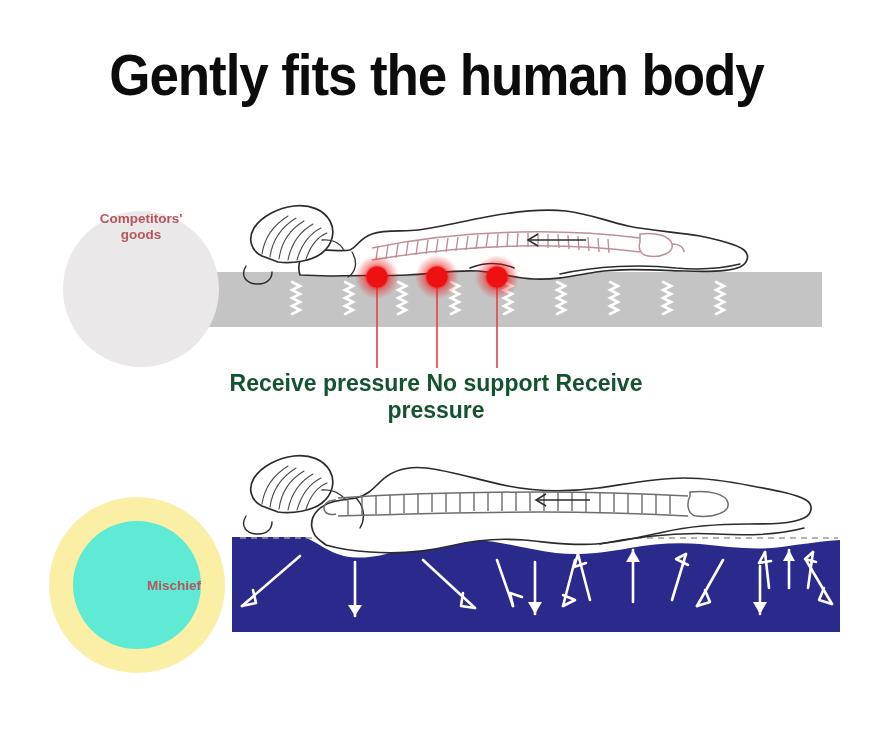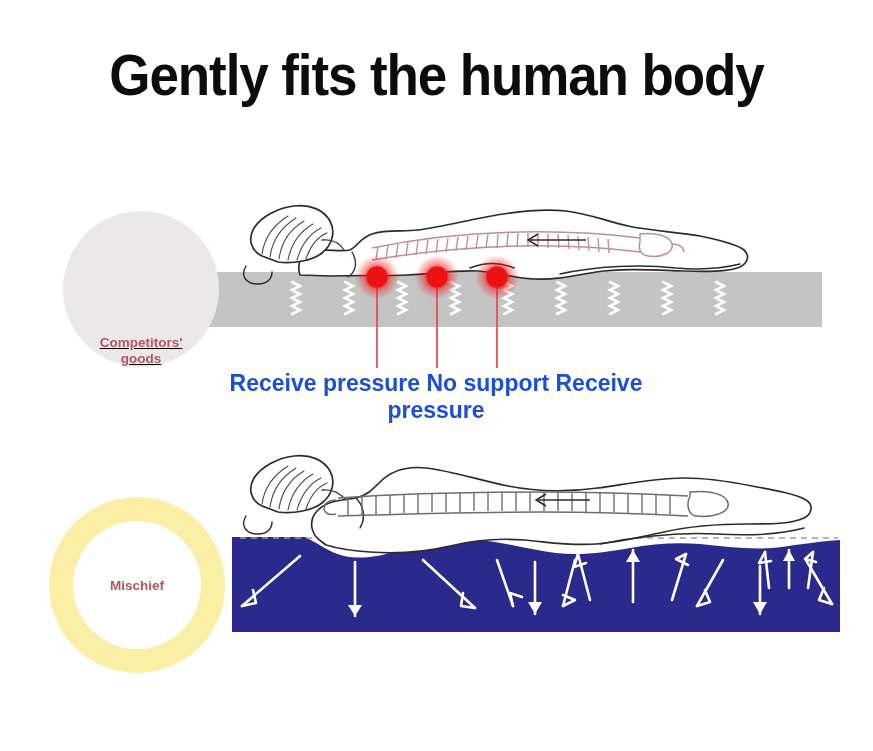--- a/index.html
+++ b/index.html
@@ -25,48 +25,47 @@
     transform:scaleX(0.93);
     transform-origin:center center;
     white-space:nowrap;
   }
 
   
   .badge-grey{
     position:absolute;left:63px;top:211px;
     width:156px;height:156px;border-radius:50%;
     background:#eae8e8;
-    display:flex;align-items:flex-end;justify-content:center;
+    display:flex;align-items:flex-start;justify-content:center;
     z-index:6;
-    text-decoration:underline;
   }
   .badge-grey .btext{
     color:#b5565c;font-weight:bold;font-size:13.5px;line-height:16px;
     text-align:center;white-space:pre-line;
   }
   .badge-ring{
     position:absolute;left:49px;top:497px;
     width:176px;height:176px;border-radius:50%;
     background:#fbefa6;
     display:flex;align-items:center;justify-content:center;
     z-index:6;
   }
   .badge-ring .inner{
-    width:128px;height:128px;border-radius:50%;background:#ffffff;
-    display:flex;align-items:center;justify-content:center;
+    width:128px;height:128px;border-radius:50%;background:#5eead4;
+    display:flex;align-items:center;justify-content:flex-end;
   }
   .badge-ring .btext{
     color:#b5565c;font-weight:bold;font-size:13.5px;text-align:center;
   }
 
   
   .caption-mid{
     position:absolute;left:186px;top:370px;width:500px;
     text-align:center;
-    font-size:23px;line-height:27px;font-weight:bold;color:#1d4ed8;
+    font-size:23px;line-height:27px;font-weight:bold;color:#14532d;
   }
   .caption-bottom{
     position:absolute;left:243px;top:668px;width:500px;
     text-align:center;
     font-size:13.5px;line-height:17px;font-weight:bold;color:#b5565c;
   }
 
   svg.layer{position:absolute;left:0;top:0;width:873px;height:751px;overflow:visible;}
   svg.layer.top{z-index:3;}
   svg.layer.bodies{z-index:4;}

